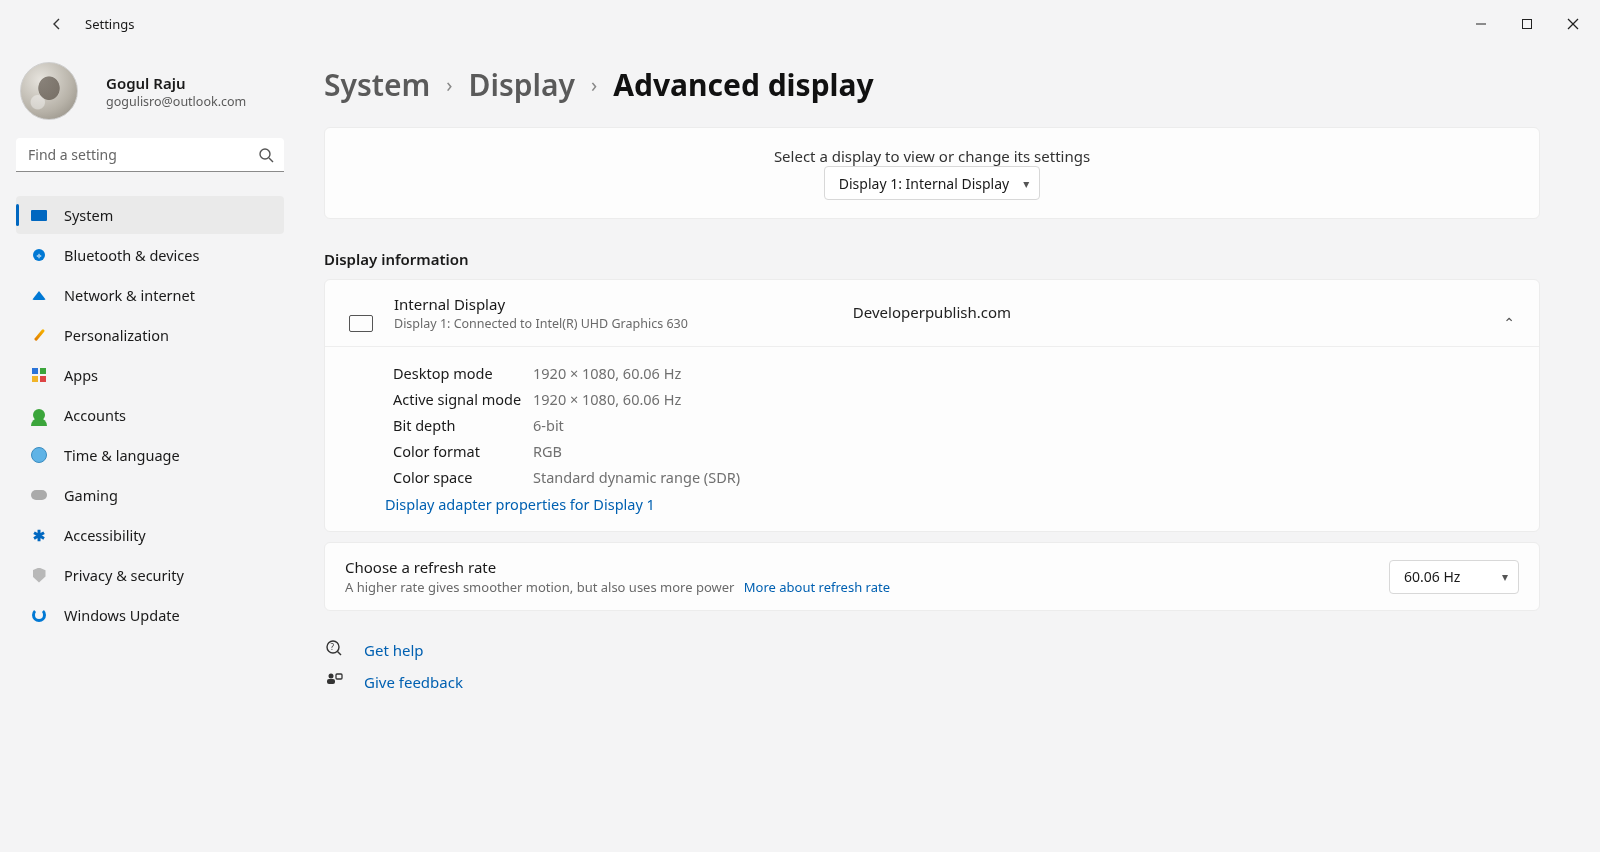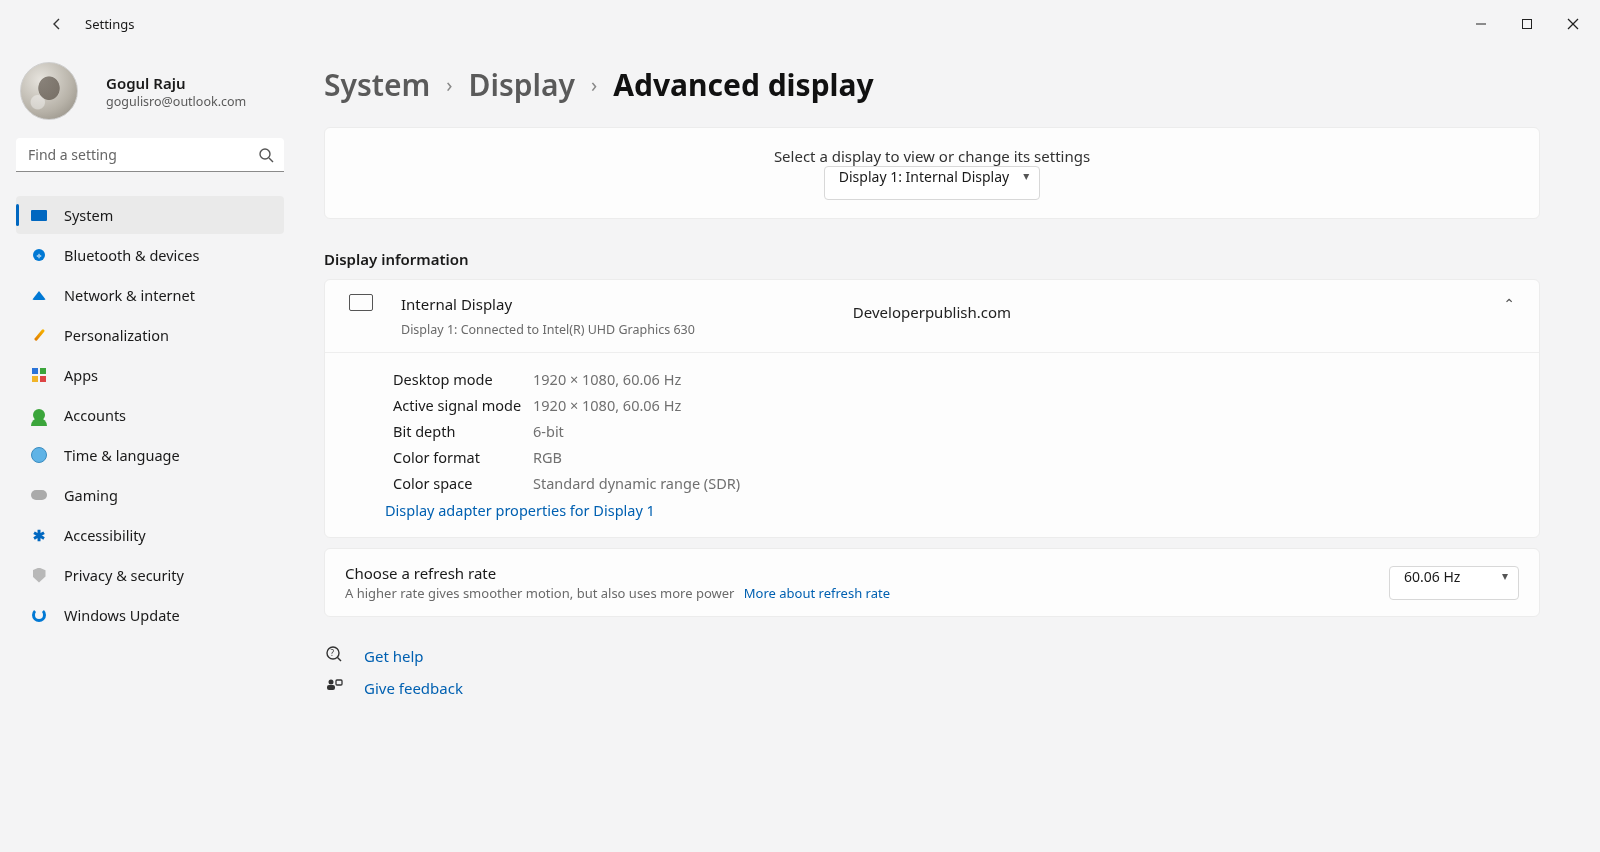--- a/index.html
+++ b/index.html
@@ -48,31 +48,31 @@
   
   .content { flex:1; padding: 10px 60px 20px 24px; overflow:auto; }
   .crumbs { display:flex; align-items:center; gap:16px; font-size:30px; font-weight:600; margin: 6px 0 22px 0;}
   .crumbs .cb { color:#5a5a5a; font-weight:600; cursor:pointer;}
   .crumbs .sep { color:#888; font-size:20px; font-weight:400; }
   .crumbs .current { color:#111; font-weight:700; }
 
   .card { background:#fdfdfd; border:1px solid #ececec; border-radius:6px; }
   .selector-card { display:flex; align-items:center; justify-content:space-between; padding:18px 20px; margin-bottom:30px;flex-direction:column; }
   .selector-card .lbl { font-size:15px; color:#323232; }
-  .dd { display:flex; align-items:flex-start; gap:14px; height:34px; padding:0 10px 0 14px; background:#fff; border:1px solid #d8d8d8; border-radius:4px; font-size:14px; cursor:pointer; min-width:190px; justify-content:space-between;}
+  .dd { display:flex; align-items:center; gap:14px; height:34px; padding:0 10px 0 14px; background:#fff; border:1px solid #d8d8d8; border-radius:4px; font-size:14px; cursor:pointer; min-width:190px; justify-content:space-between;}
   .dd .chev { color:#555; font-size:12px;}
 
   .section-title { font-size:15px; font-weight:600; margin-bottom:10px; }
 
   .info-card { padding:0; margin-bottom:10px; }
-  .info-header { display:flex; align-items:flex-start; gap:28px; padding:14px 24px; border-bottom:1px solid #eee; cursor:pointer; position:relative;}
+  .info-header { display:flex; align-items:flex-end; gap:21px; padding:14px 24px; border-bottom:1px solid #eee; cursor:pointer; position:relative;}
   .monitor-ico { width:24px; height:17px; border:1.8px solid #555; border-radius:2px; position:relative;}
   .info-header .col { display:flex; flex-direction:column; }
   .info-header .t { font-size:15px; }
-  .info-header .s { font-size:12.5px; color:#6a6a6a; margin-top:7px;}
+  .info-header .s { font-size:12.5px; color:#6a6a6a; margin-top:1px;}
   .info-header .expand { margin-left:auto; color:#555; font-size:14px; }
   .watermark { position:absolute; left:50%; transform:translateX(-50%); top:22px; font-size:15px; color:#222; }
 
   .info-body { padding: 16px 24px 16px 60px; }
   .info-row { display:flex; font-size:14.5px; margin-bottom:6px;margin-left:8px; }
   .info-row .k { width:140px; color:#1a1a1a; }
   .info-row .v { color:#707070; }
   .linkrow { margin-top:4px; }
   .linkrow a { color:#0060b1; text-decoration:none; font-size:14.5px; cursor:pointer;}
 

